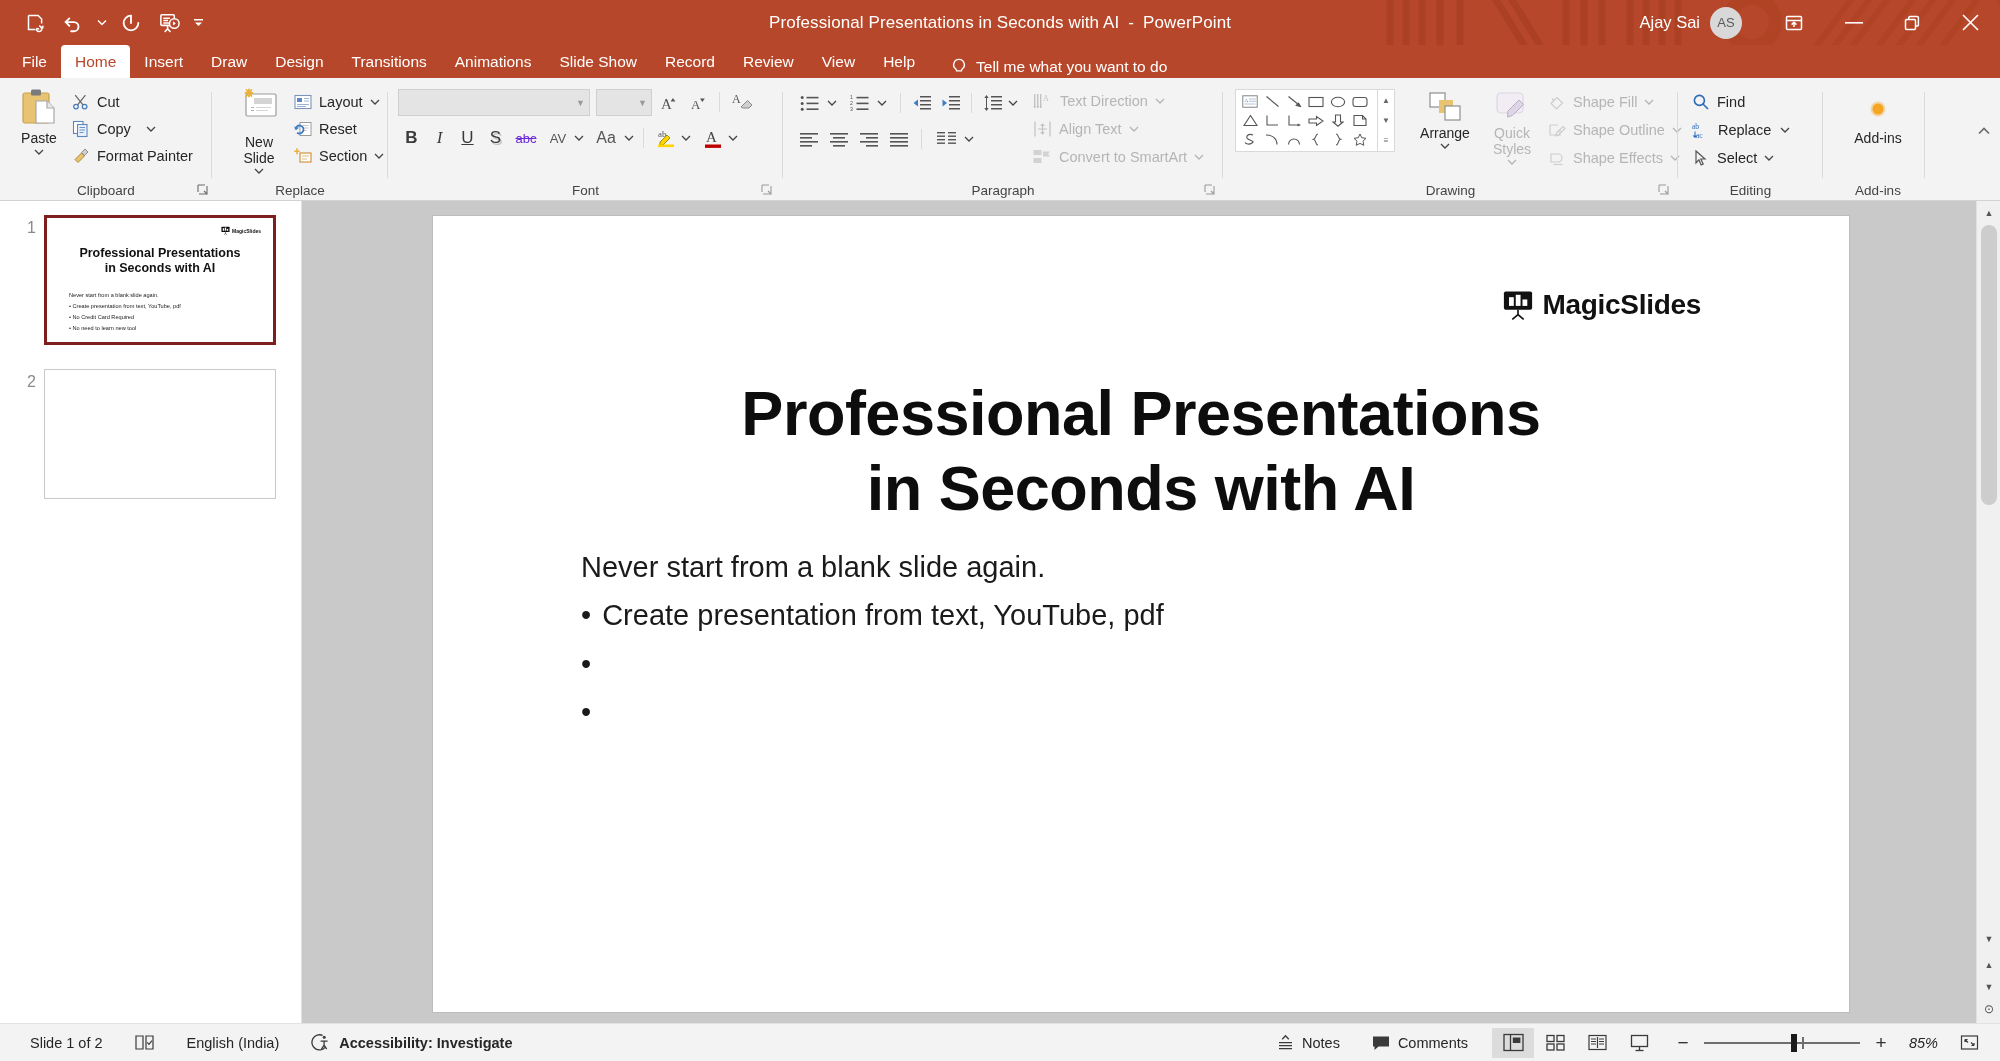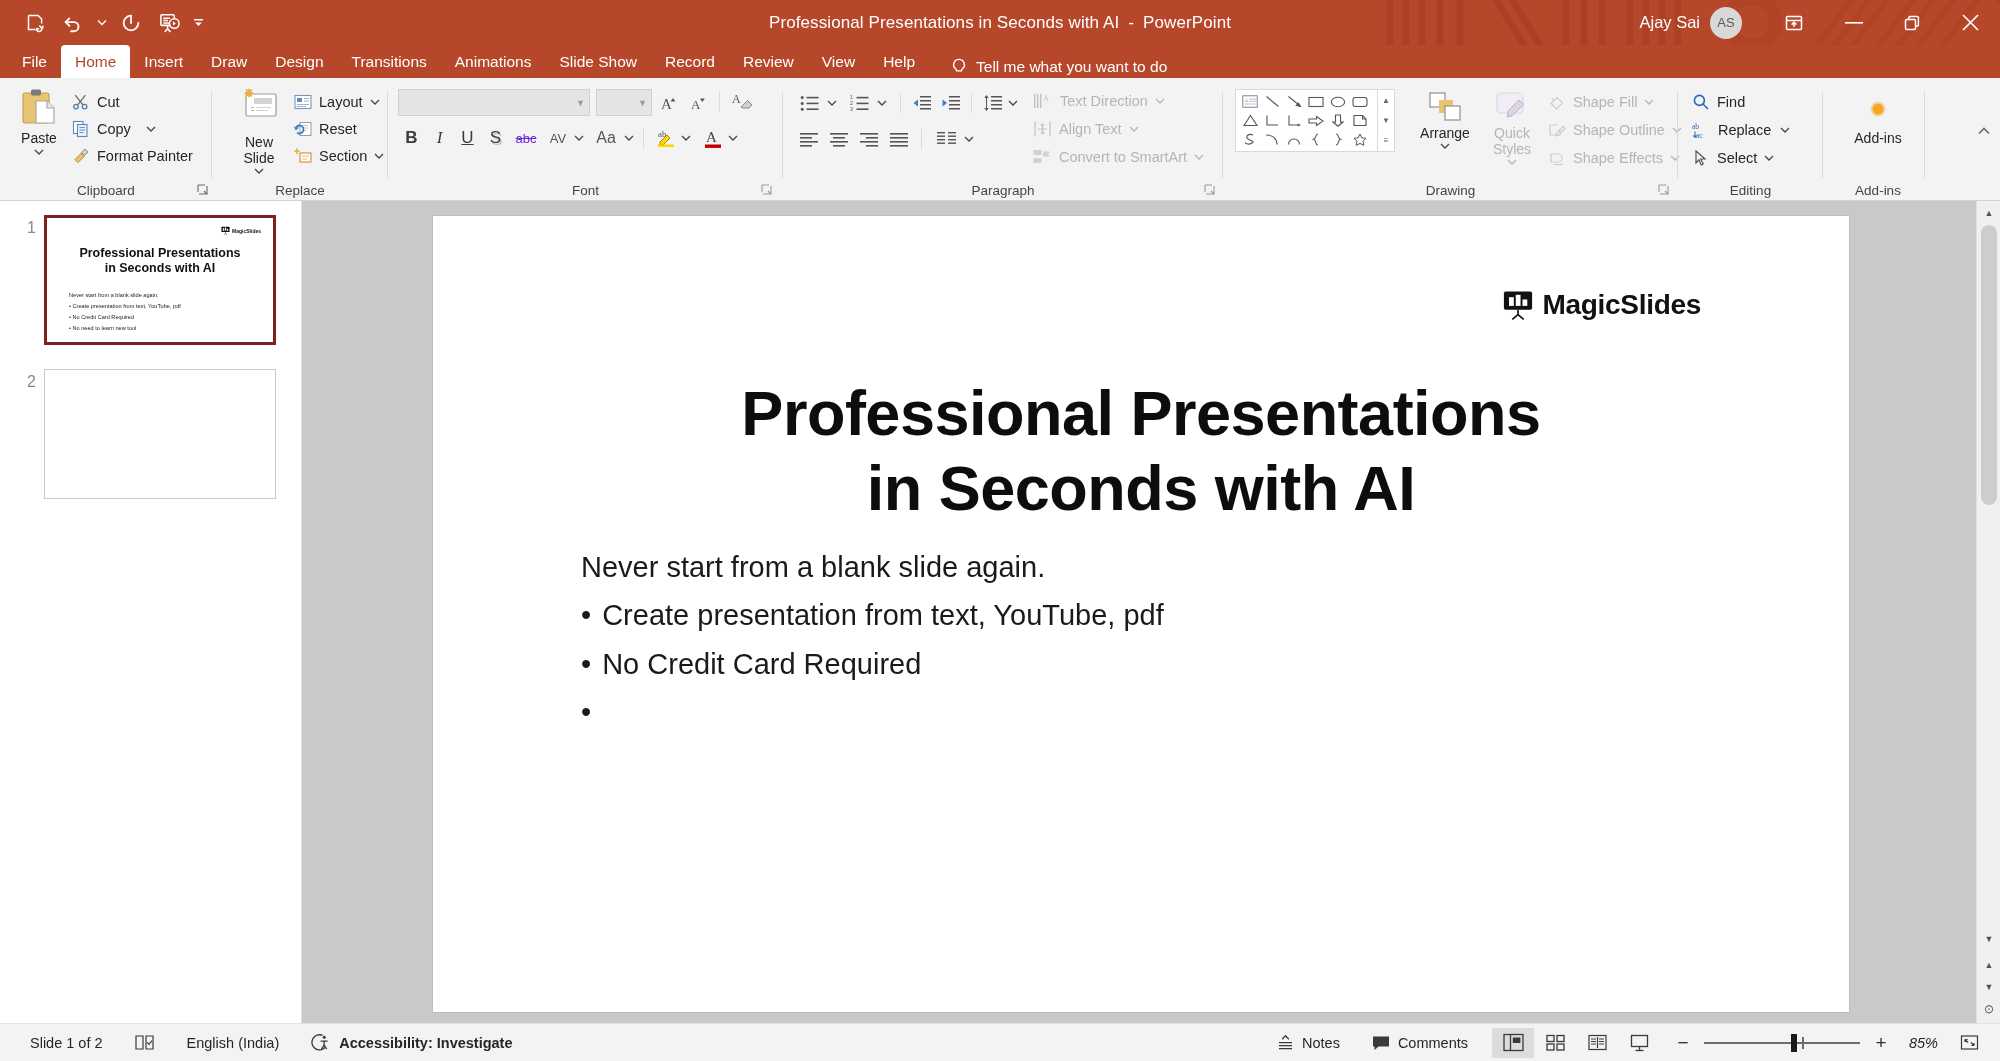--- a/index.html
+++ b/index.html
@@ -954,21 +954,20 @@
         </div>
 
         <div class="s-body">
           <div class="lead">Never start from a blank slide again.</div>
           <div class="bl">
             <span>•</span>
             <span>Create presentation from text, YouTube, pdf</span>
           </div>
           <div class="bl">
             <span>•</span>
-            <span>No Credit Card Required</span>
           </div>
           <div class="bl">
             <span>•</span>
           </div>
         </div>
       </div>
     </div>
 
     <div class="vscroll">
       <div class="vs-arrow" style="top:0;">▲</div>

